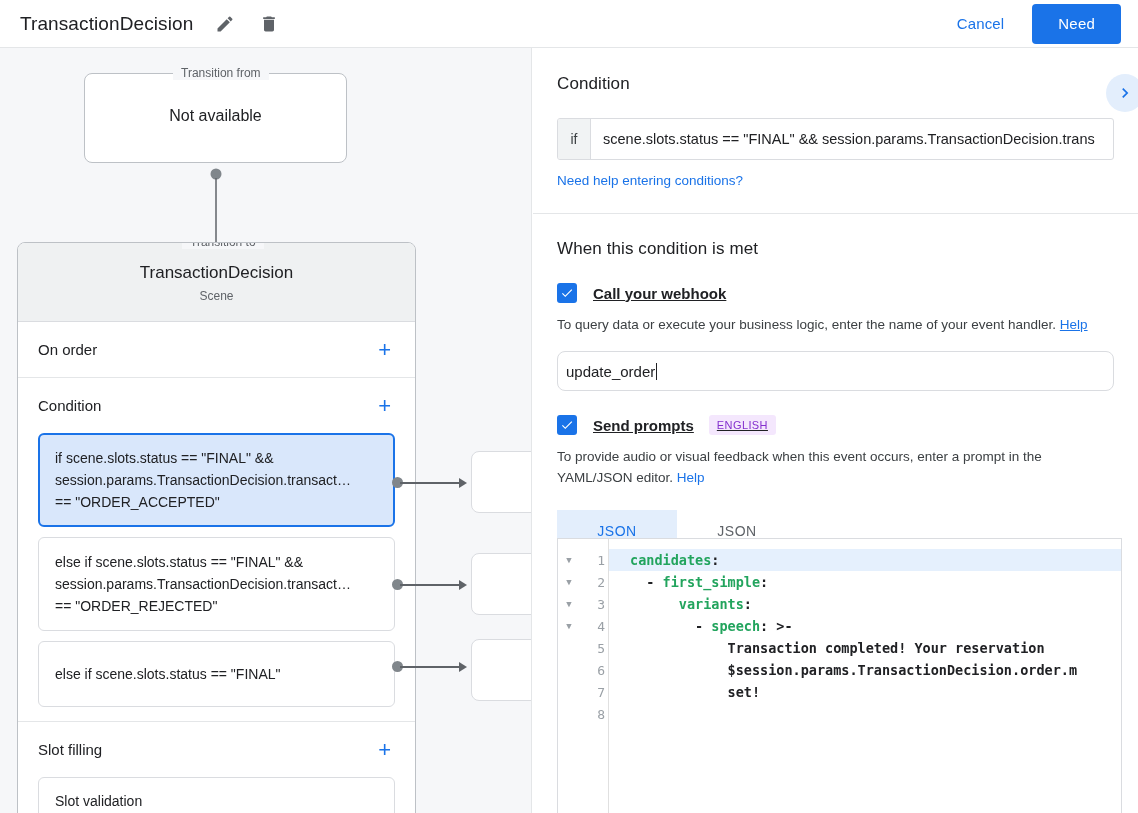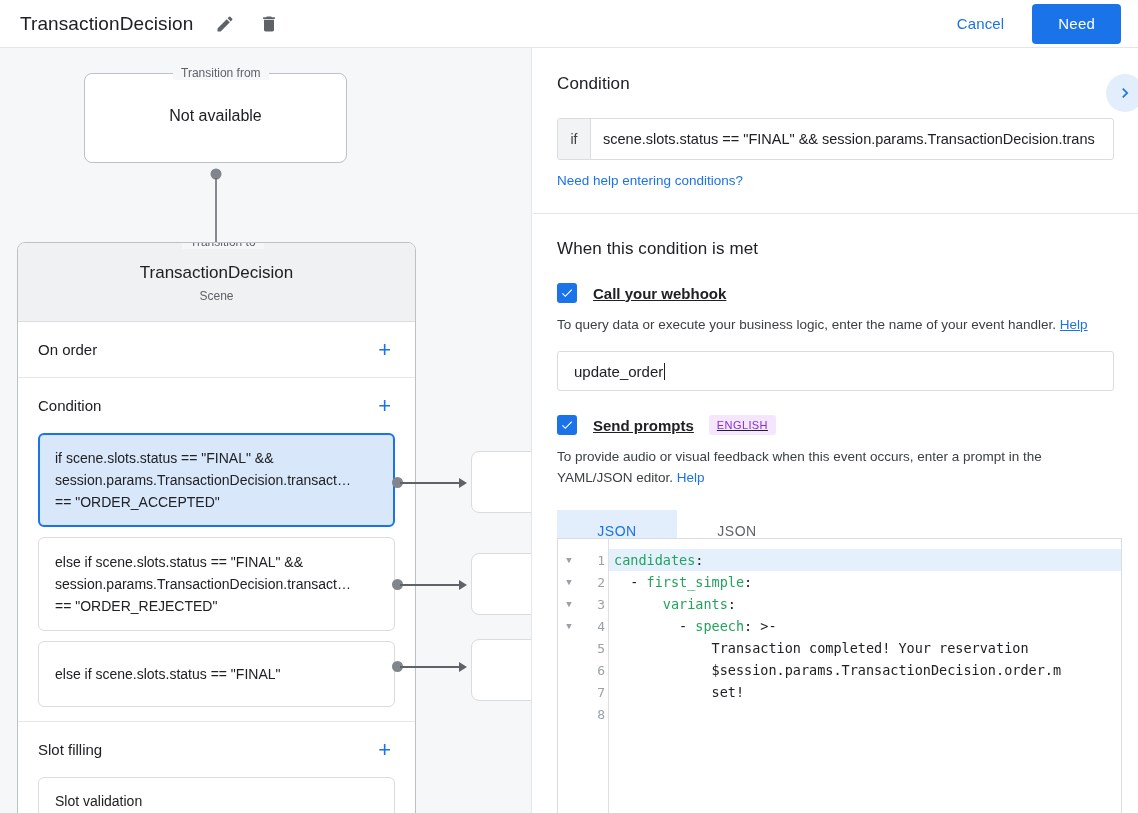--- a/index.html
+++ b/index.html
@@ -291,23 +291,23 @@
     font-size: 13.5px;
     color: #3c4043;
     line-height: 21px;
     max-width: 556px;
   }
   .text-input {
     margin-top: 16px;
     width: 100%;
     height: 40px;
     border: 1px solid #dadce0;
-    border-radius: 3px;
+    border-radius: 8px;
     display: flex; align-items: center;
-    padding-left: 16px;
+    padding-left: 8px;
     font-size: 15px;
     color: #202124;
     background: #ffffff;
     cursor: text;
   }
   .caret {
     display: inline-block;
     width: 1px; height: 17px;
     background: #202124;
     margin-left: 1px;
@@ -371,22 +371,23 @@
   .code {
     flex: 1;
     padding-top: 10px;
     position: relative;
     overflow: hidden;
   }
   .code-row {
     height: 22px;
     line-height: 22px;
     white-space: pre;
-    padding-left: 5px;
-    color: #202124;
+    padding-left: 21px;
+    color: #202124;
+    font-weight: bold;
   }
   .code-row.hl { background: #e5f0fd; }
   .tok-key { color: #22a45d; }
   .tok-plain { color: #202124; }
 </style>
 </head>
 <body>
 
 <div class="topbar">
   <div class="topbar-title">TransactionDecision</div>

